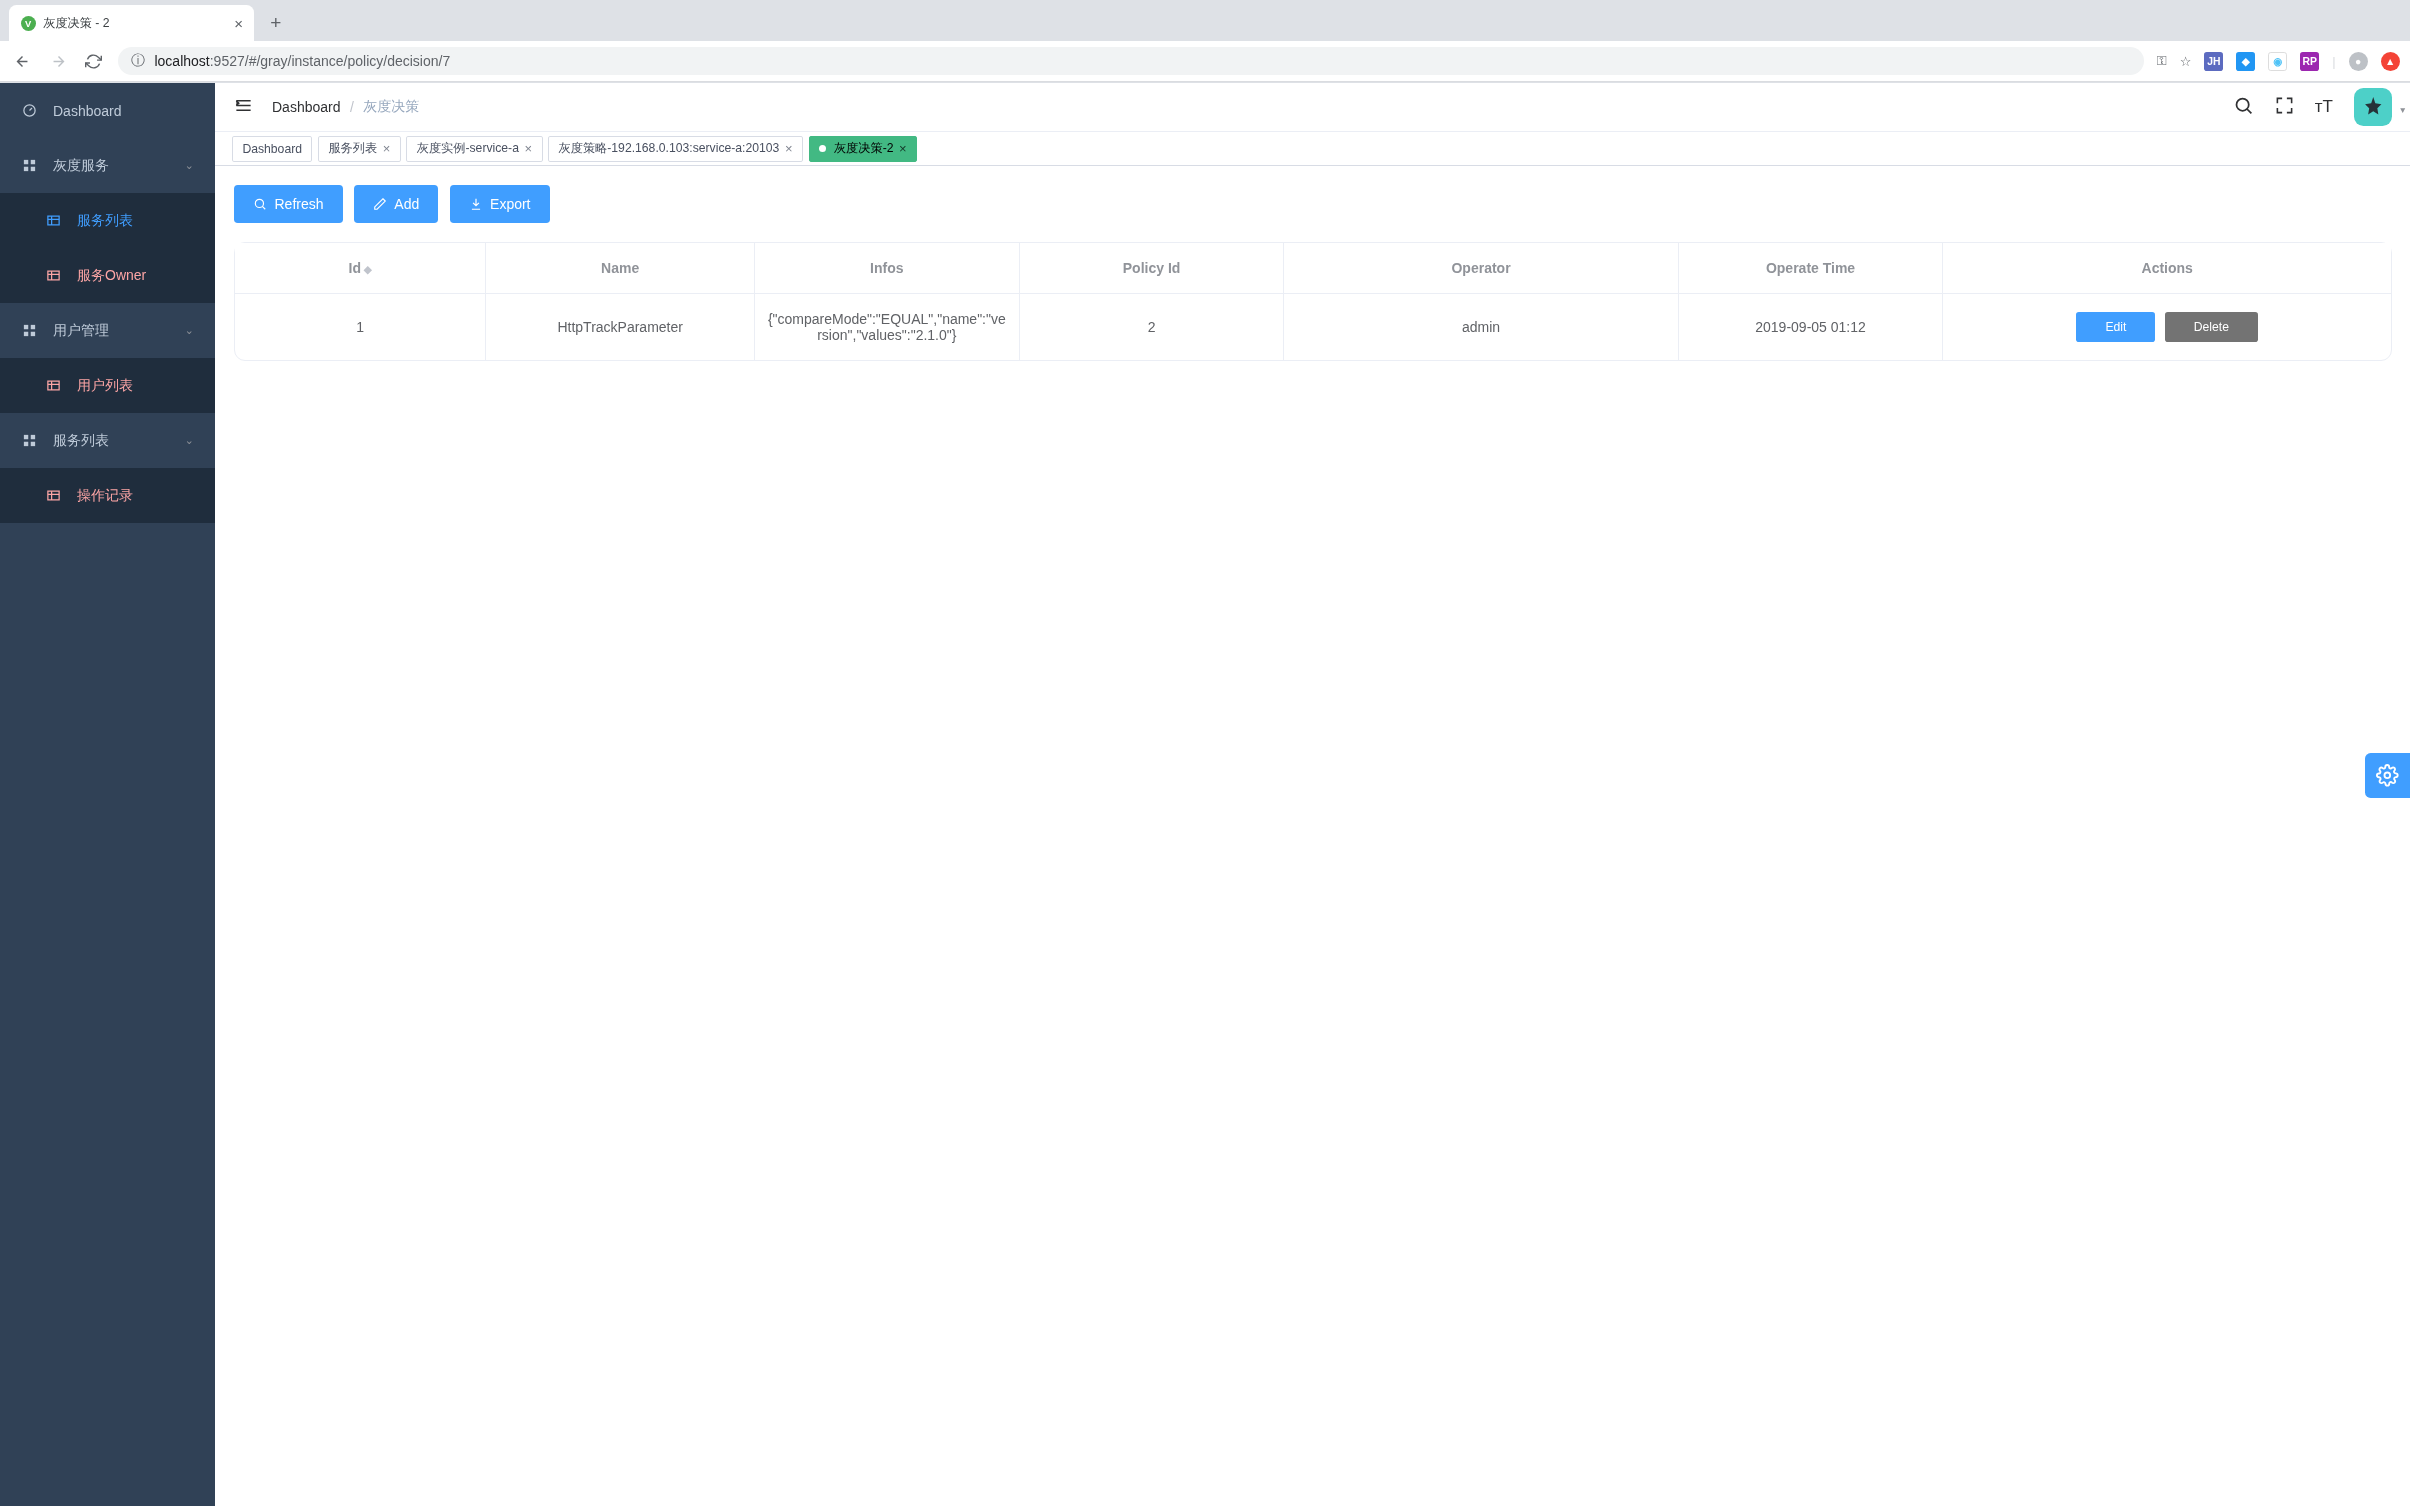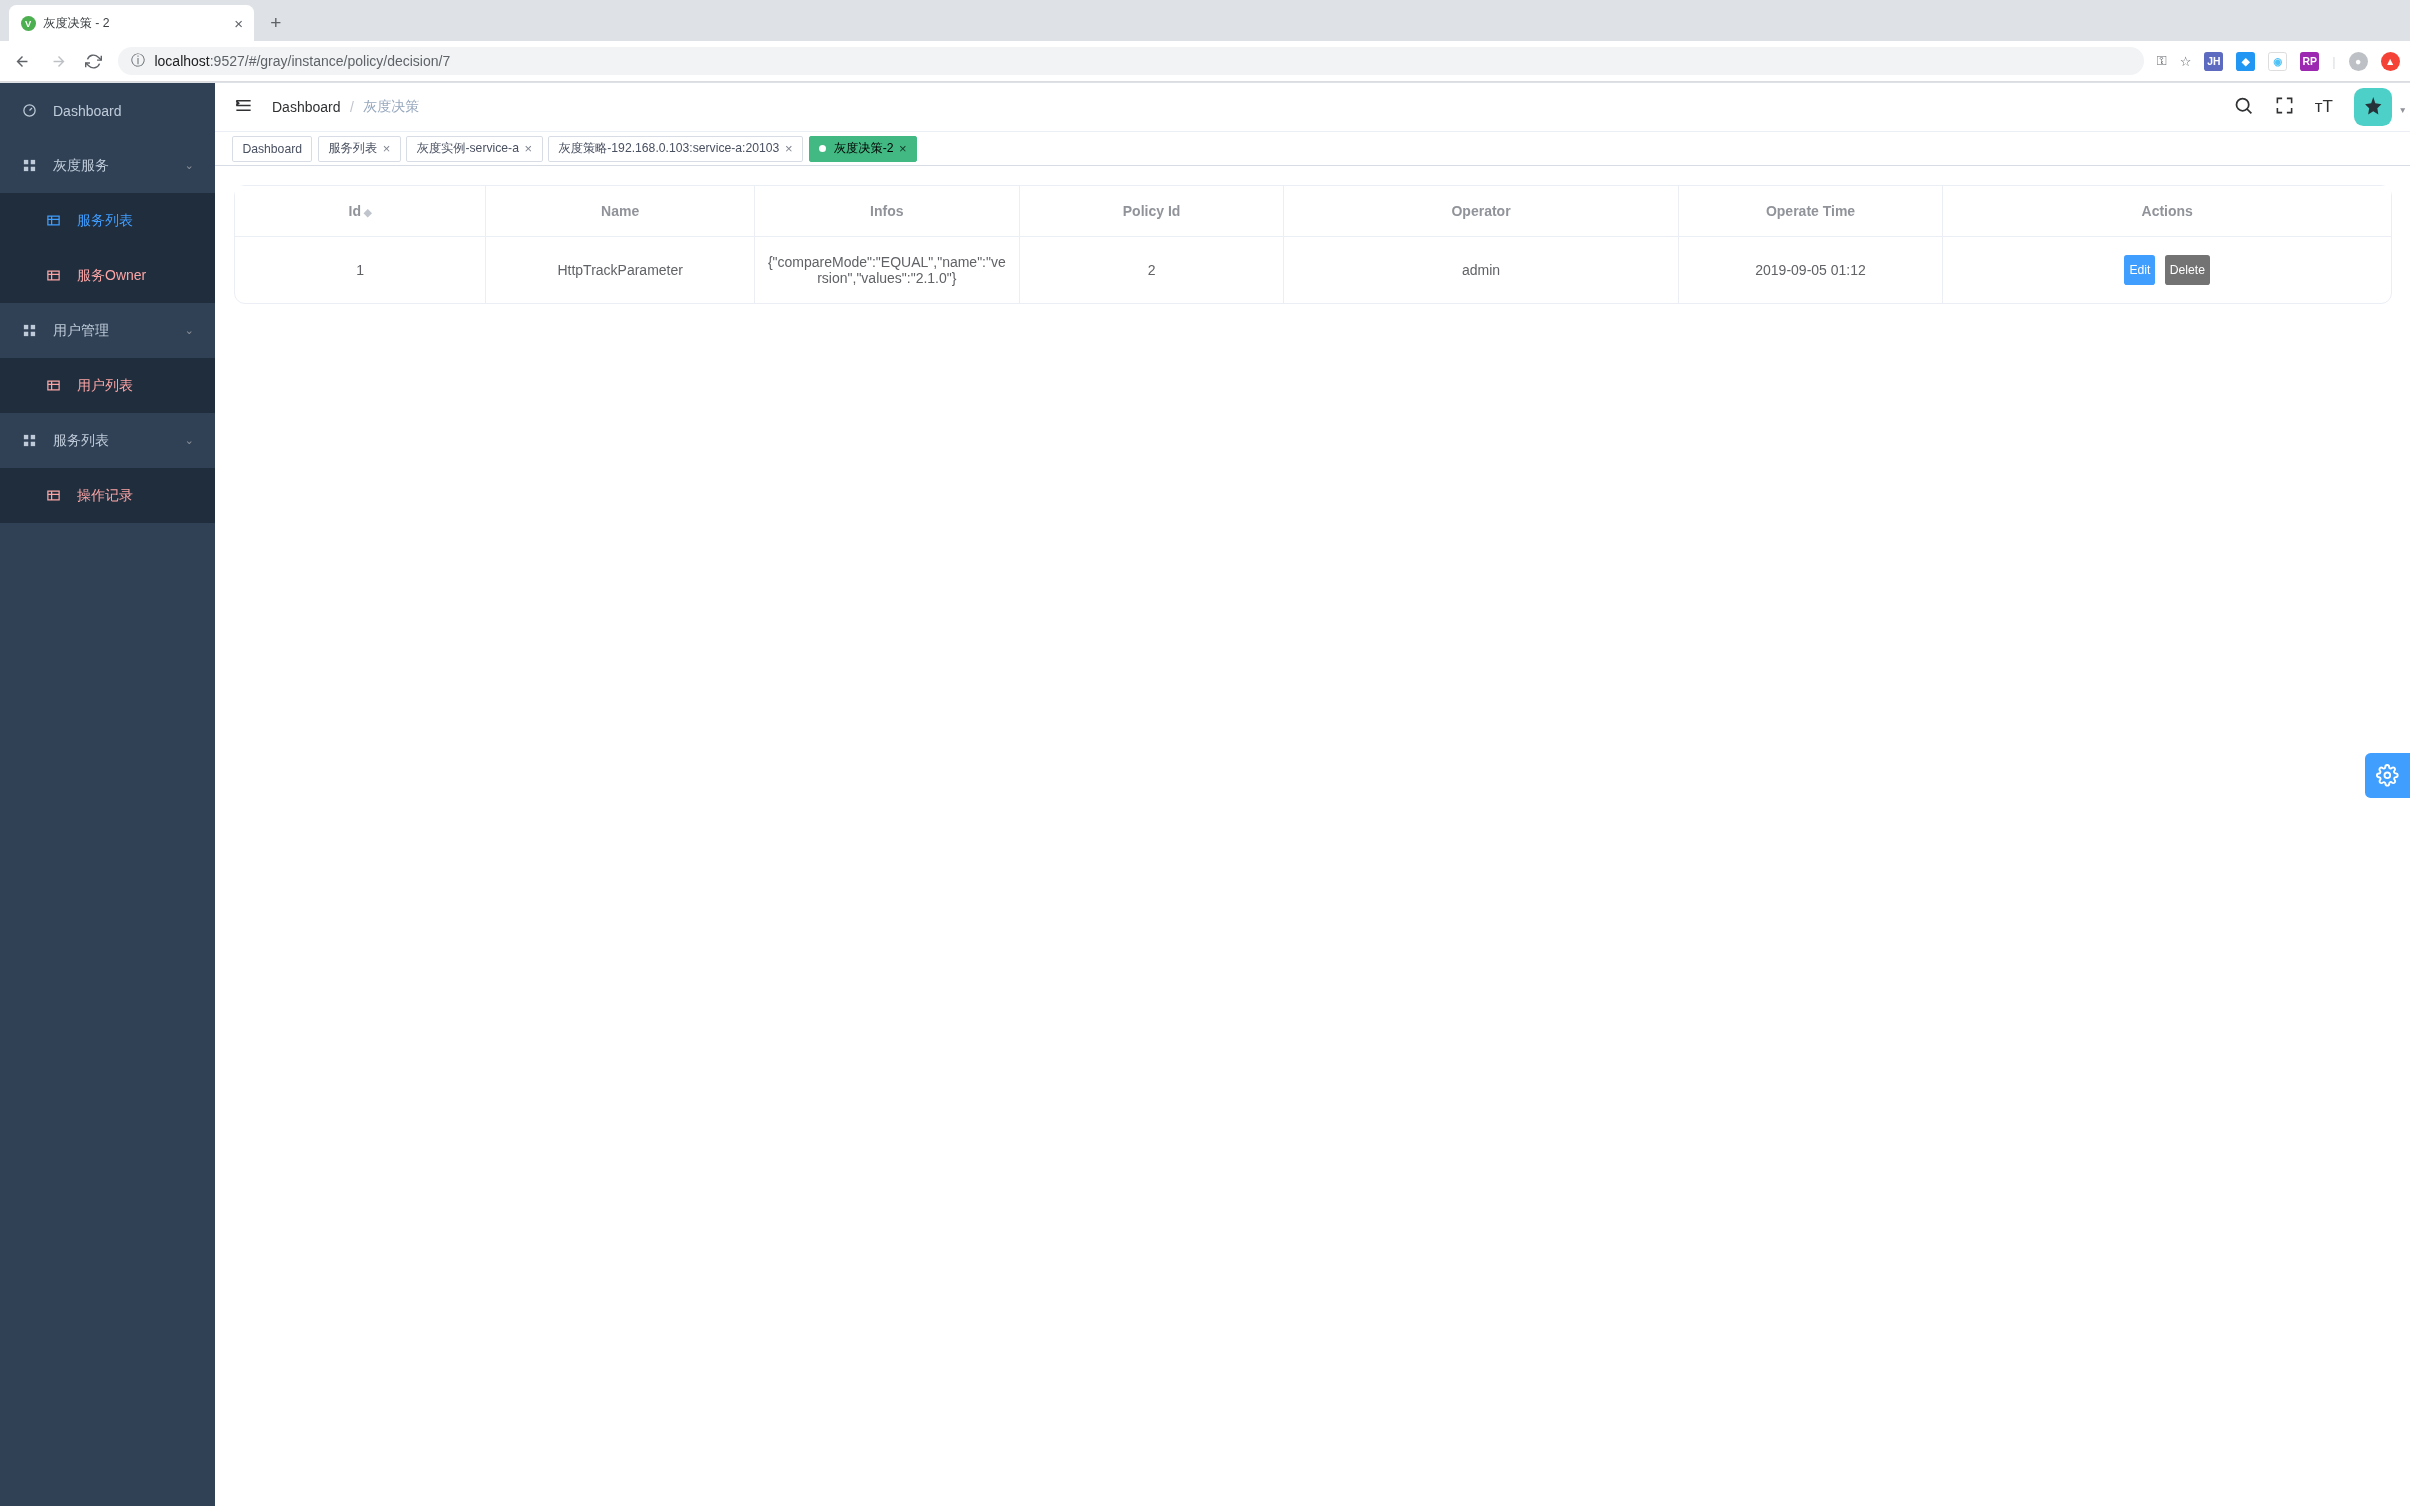--- a/index.html
+++ b/index.html
@@ -48,21 +48,21 @@
 .tabs-row { height: 34px; display: flex; align-items: center; padding: 0 17px; gap: 5.6px; border-bottom: 0.9px solid #d8dce5; }
 .view-tab { height: 26px; border: 0.9px solid #d8dce5; background: #fff; padding: 0 9.4px; display: flex; align-items: center; gap: 5.6px; font-size: 12.2px; color: #495060; cursor: pointer; border-radius: 1.9px; }
 .view-tab.active { background: #42b983; color: #000000; border-color: #42b983; }
 .view-tab.active::before { content: ""; width: 7.5px; height: 7.5px; background: #fff; border-radius: 50%; display: inline-block; margin-right: 1.9px; }
 .vt-close { font-size: 13px; opacity: 0.7; }
 
 .content { flex: 1; padding: 19px; overflow: auto; }
 .action-row { display: flex; gap: 11.3px; margin-bottom: 19px; }
 .btn { height: 38px; padding: 0 19px; border: none; border-radius: 3.8px; font-size: 14px; cursor: pointer; display: inline-flex; align-items: center; gap: 7.5px; color: #fff; }
 .btn.primary { background: #409eff; }
-.btn.small { height: 30px; padding: 0 5px; font-size: 12.2px; border-radius: 2.8px; }
+.btn.small { height: 30px; padding: 0 29px; font-size: 12.2px; border-radius: 2.8px; }
 .btn.danger { background: #737373; }
 
 .table { width: 100%; border: 0.9px solid #ebeef5; border-radius: 11px; border-collapse: separate; border-spacing: 0; }
 .table th, .table td { padding: 17px 11.3px; text-align: center; border-bottom: 0.9px solid #ebeef5; border-right: 0.9px solid #ebeef5; font-size: 14px; color: #606266; word-break: break-all; }
 .table th:last-child, .table td:last-child { border-right: none; }
 .table tbody tr:last-child td { border-bottom: none; }
 .table th { color: #909399; font-weight: 600; background: #fff; }
 .sort-caret { font-size: 10.4px; color: #c0c4cc; margin-left: 2.8px; }
 .cell-actions { display: flex; gap: 9.4px; justify-content: center; }
 
@@ -263,20 +263,41 @@
           <span>灰度策略-192.168.0.103:service-a:20103</span>
           <span class="vt-close">×</span>
         </div>
       <div class="view-tab active">
           <span>灰度决策-2</span>
           <span class="vt-close">×</span>
         </div>
     </div>
 
     <div class="content">
+      <div class="action-row">
+        <button class="btn primary">
+          <svg width="14" height="14" viewBox="0 0 24 24" fill="none" stroke="currentColor" stroke-width="2">
+              <circle cx="11" cy="11" r="7"></circle>
+              <path d="M21 21l-5-5"></path>
+            </svg>
+          <span>Refresh</span>
+        </button>
+        <button class="btn primary">
+          <svg width="14" height="14" viewBox="0 0 24 24" fill="none" stroke="currentColor" stroke-width="2">
+              <path d="M17 3l4 4L7 21H3v-4z"></path>
+            </svg>
+          <span>Add</span>
+        </button>
+        <button class="btn primary">
+          <svg width="14" height="14" viewBox="0 0 24 24" fill="none" stroke="currentColor" stroke-width="2">
+              <path d="M12 3v12m-5-5l5 5 5-5M5 21h14"></path>
+            </svg>
+          <span>Export</span>
+        </button>
+      </div>
 
       <table class="table">
         <thead>
           <tr>
             <th class="col-id"><span>Id</span><span class="sort-caret">◆</span></th>
             <th class="col-name"><span>Name</span></th>
             <th class="col-infos"><span>Infos</span></th>
             <th class="col-policy"><span>Policy Id</span></th>
             <th class="col-op"><span>Operator</span></th>
             <th class="col-time"><span>Operate Time</span></th>

